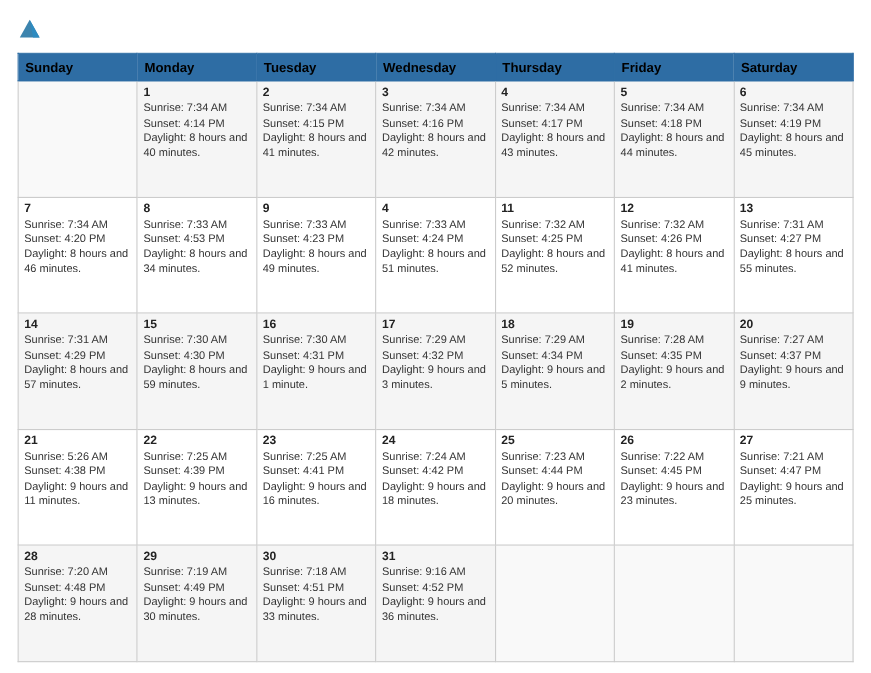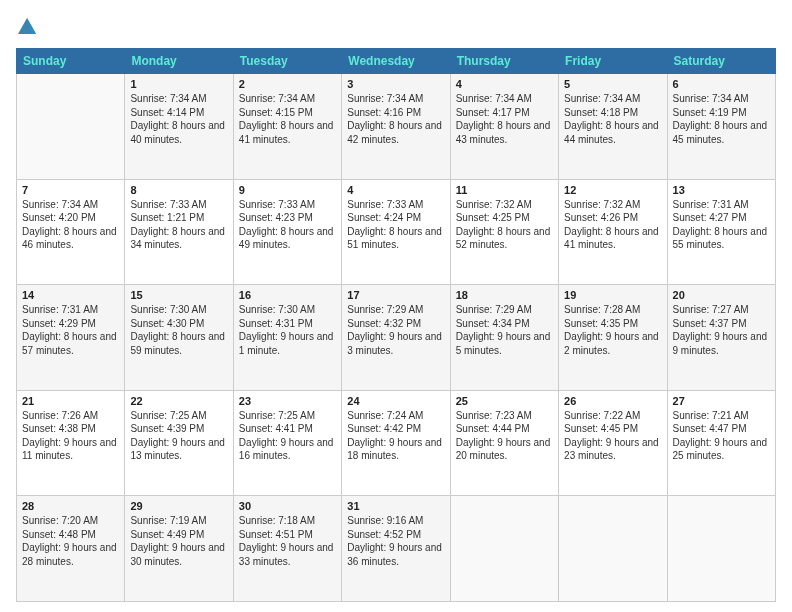--- a/index.html
+++ b/index.html
@@ -54,21 +54,21 @@
     }
     .calendar {
       flex: 1;
       border: 1px solid #ccc;
       border-collapse: collapse;
       width: 100%;
       table-layout: fixed;
     }
     .calendar th {
       background-color: #2e6da4;
-      color: #5eead4;
+      color: #000000;
       font-size: 12px;
       font-weight: bold;
       text-align: left;
       padding: 5px 6px;
       border: 1px solid #2e6da4;
     }
     .calendar td {
       vertical-align: top;
       border: 1px solid #ccc;
       padding: 4px 5px;
@@ -187,21 +187,21 @@
           <div class="day-info">
             <span>Sunrise: 7:34 AM</span><br>
             <span>Sunset: 4:20 PM</span><br>
             <span>Daylight: 8 hours and 46 minutes.</span>
           </div>
         </td>
           <td>
           <span class="day-number">8</span>
           <div class="day-info">
             <span>Sunrise: 7:33 AM</span><br>
-            <span>Sunset: 1:21 PM</span><br>
+            <span>Sunset: 4:53 PM</span><br>
             <span>Daylight: 8 hours and 34 minutes.</span>
           </div>
         </td>
           <td>
           <span class="day-number">9</span>
           <div class="day-info">
             <span>Sunrise: 7:33 AM</span><br>
             <span>Sunset: 4:23 PM</span><br>
             <span>Daylight: 8 hours and 49 minutes.</span>
           </div>
@@ -294,21 +294,21 @@
             <span>Sunrise: 7:27 AM</span><br>
             <span>Sunset: 4:37 PM</span><br>
             <span>Daylight: 9 hours and 9 minutes.</span>
           </div>
         </td>
         </tr>
         <tr>
           <td>
           <span class="day-number">21</span>
           <div class="day-info">
-            <span>Sunrise: 7:26 AM</span><br>
+            <span>Sunrise: 5:26 AM</span><br>
             <span>Sunset: 4:38 PM</span><br>
             <span>Daylight: 9 hours and 11 minutes.</span>
           </div>
         </td>
           <td>
           <span class="day-number">22</span>
           <div class="day-info">
             <span>Sunrise: 7:25 AM</span><br>
             <span>Sunset: 4:39 PM</span><br>
             <span>Daylight: 9 hours and 13 minutes.</span>

